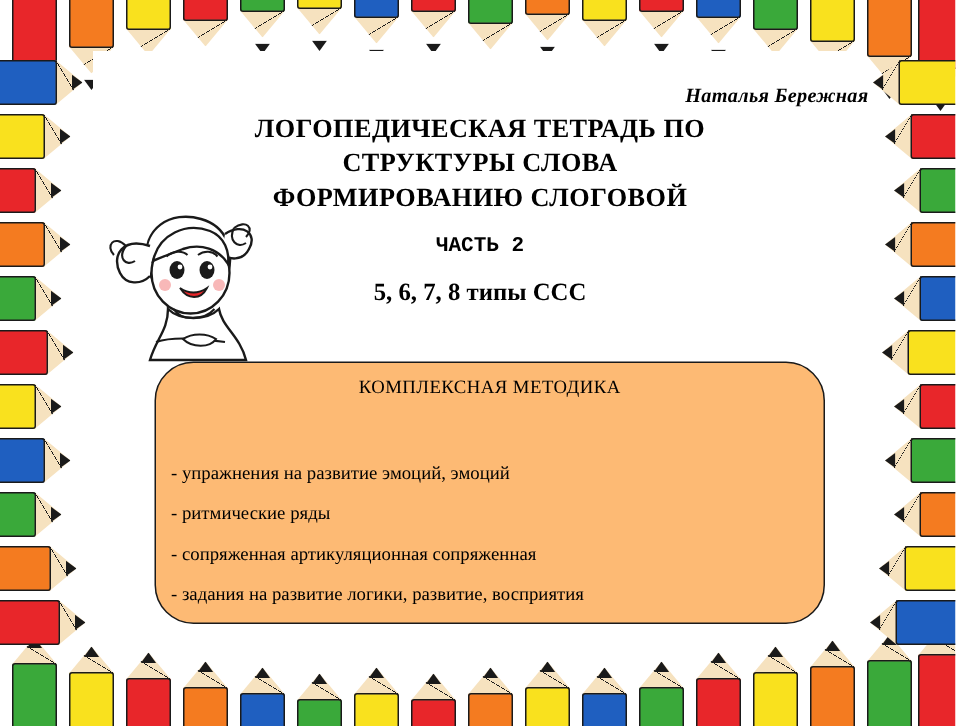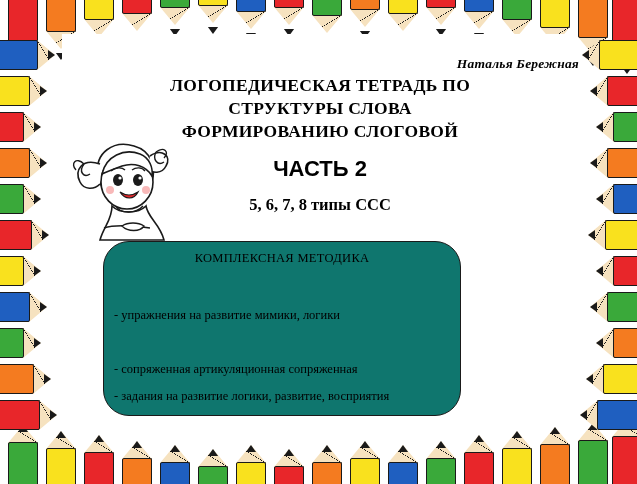--- a/index.html
+++ b/index.html
@@ -195,43 +195,43 @@
   #title-block .tline {
     font-family: "Liberation Serif", serif;
     font-weight: bold;
     font-size: 17.5px;
     line-height: 23px;
     color: #000;
     letter-spacing: 0.3px;
   }
   #part-line {
     margin-top: 13px;
-    font-family: Liberation Sans, sans-serif;
+    font-family: Liberation Mono, monospace;
     font-weight: bold;
-    font-size: 22px;
+    font-size: 14px;
     color: #000;
   }
   #types-line {
     margin-top: 13px;
     font-family: "Liberation Serif", serif;
     font-weight: bold;
     font-size: 16.5px;
     color: #000;
   }
 
   
   #card {
     position: absolute;
     left: 103px;
     top: 229px;
-    width: 358px;
+    width: 447px;
     height: 175px;
     border: 1.6px solid #1a1a1a;
     border-radius: 26px;
-    background: #0f766e;
+    background: #fdba74;
     box-sizing: border-box;
   }
   #card-title {
     position: absolute;
     top: 9px;
     left: 0;
     width: 100%;
     text-align: center;
     font-family: "Liberation Serif", serif;
     font-size: 12.5px;
@@ -656,19 +656,20 @@
 
       <path d="M56 76 C60 84, 76 84, 83 76" fill="none" stroke="#1a1a1a" stroke-width="1.4"></path>
 
       <path d="M44 98 C56 94, 74 96, 90 98" fill="none" stroke="#1a1a1a" stroke-width="1.4"></path>
 
       <path d="M62 96 C68 92, 78 92, 84 96 C80 102, 68 102, 62 96 Z" fill="#ffffff" stroke="#1a1a1a" stroke-width="1.4"></path>
     </svg>
 
     <div id="card">
       <div id="card-title">КОМПЛЕКСНАЯ МЕТОДИКА</div>
-      <div class="bullet b1">- упражнения на развитие мимики, логики</div>
+      <div class="bullet b1">- упражнения на развитие эмоций, эмоций</div>
+      <div class="bullet b2">- ритмические ряды</div>
       <div class="bullet b3">- сопряженная артикуляционная сопряженная</div>
       <div class="bullet b4">- задания на развитие логики, развитие, восприятия</div>
     </div>
 
   </div>
 </div>
 
 </body></html>

